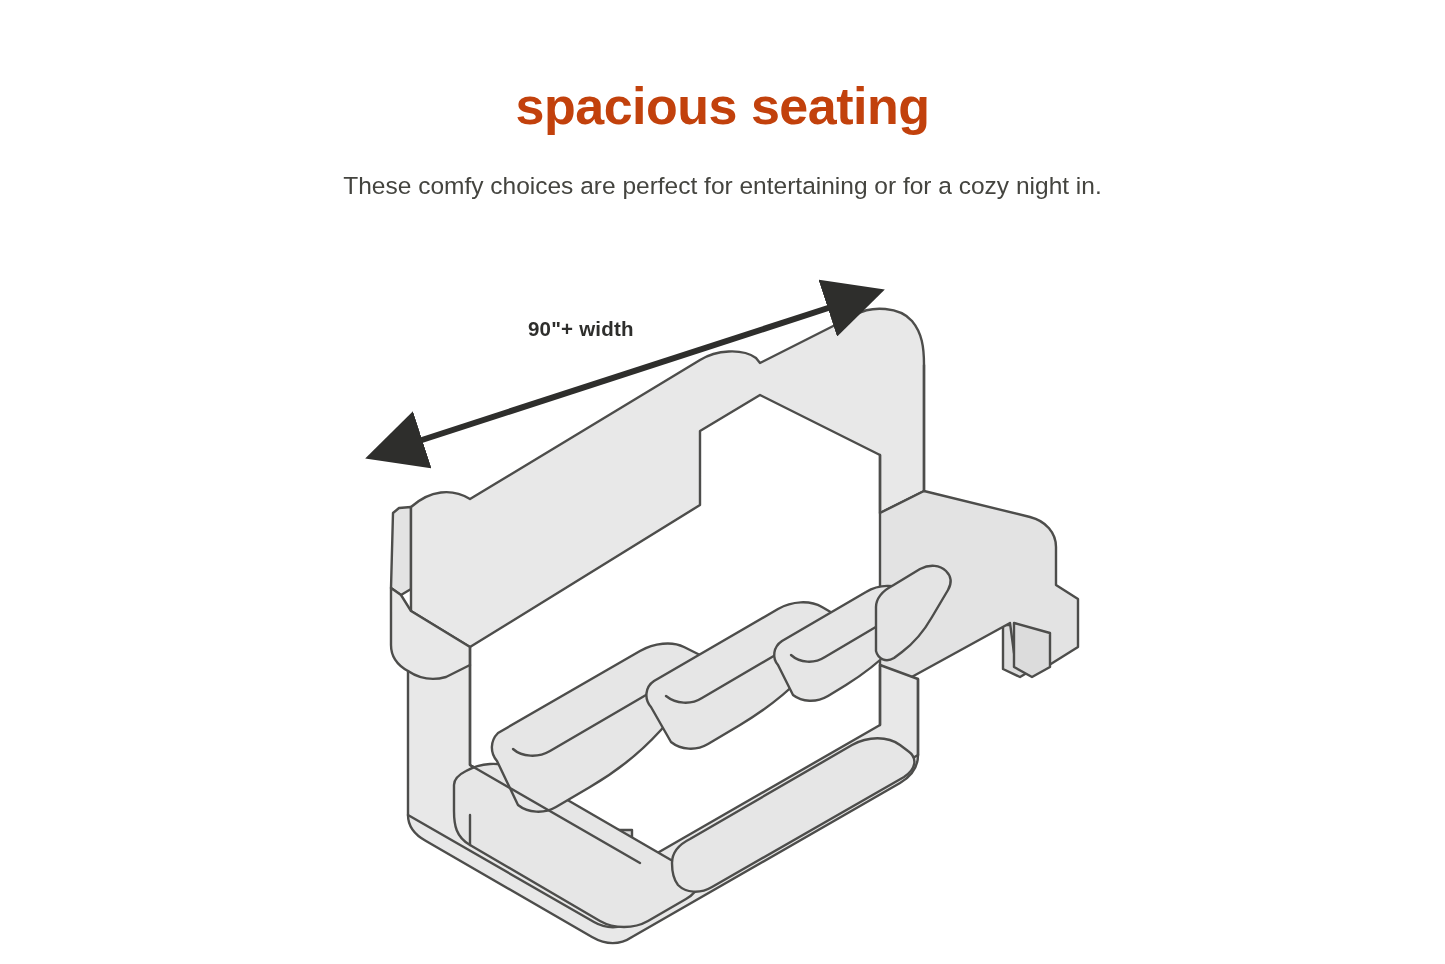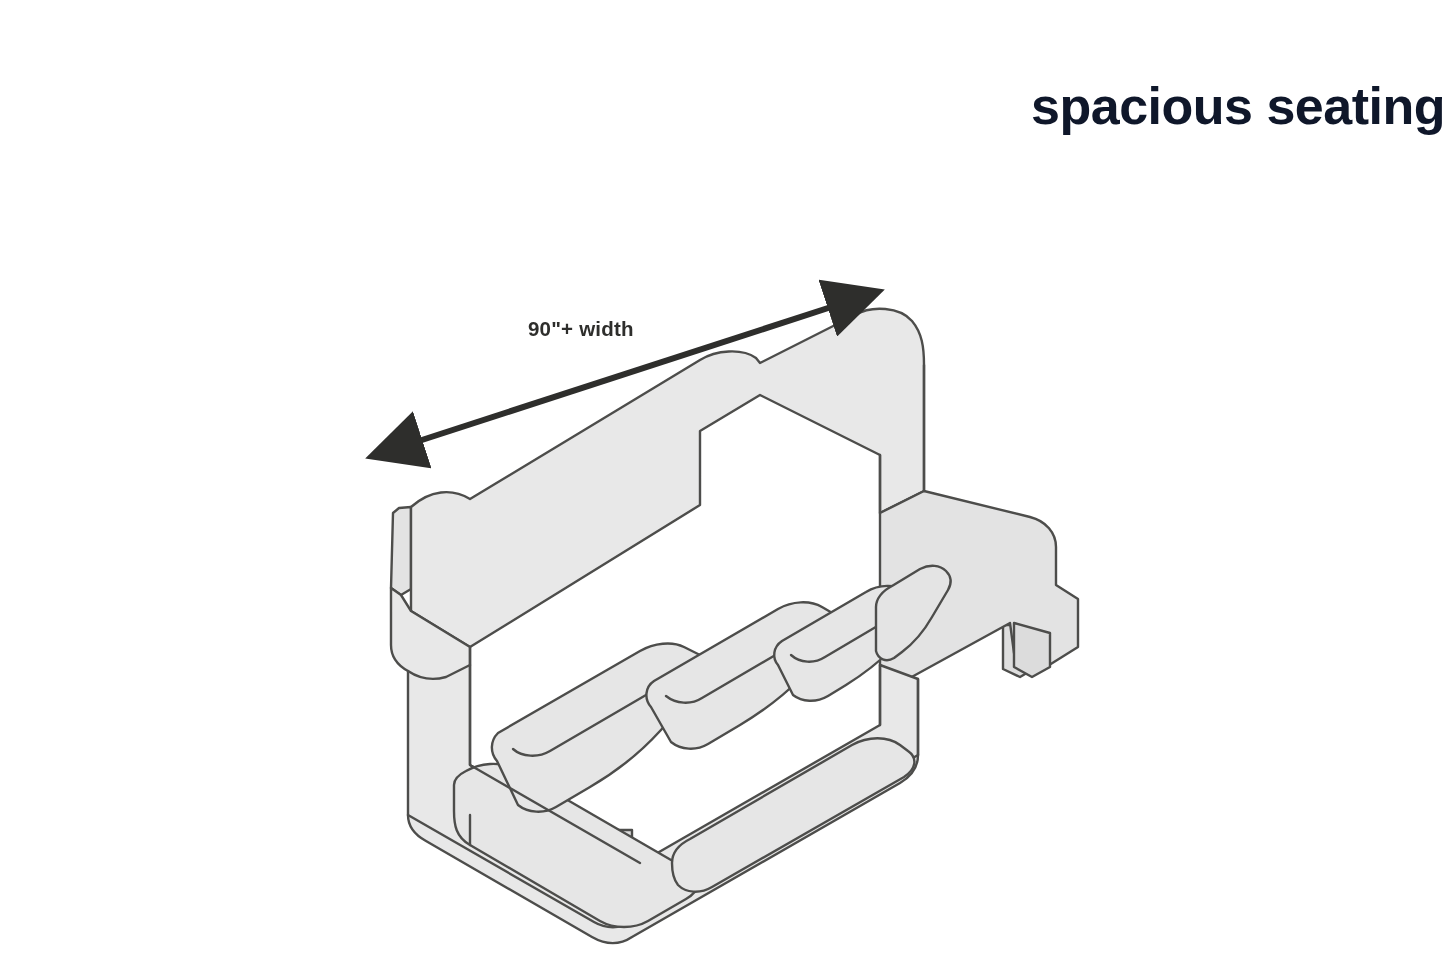--- a/index.html
+++ b/index.html
@@ -19,25 +19,25 @@
     position: relative;
     width: 1445px;
     height: 964px;
     background: #ffffff;
   }
   .headline {
     position: absolute;
     top: 78px;
     left: 0;
     width: 1445px;
-    text-align: right;
+    text-align: center;
     font-size: 52px;
     font-weight: bold;
     letter-spacing: -0.5px;
-    color: #0f172a;
+    color: #c2410c;
     line-height: 1.1;
   }
   .subcopy {
     position: absolute;
     top: 168px;
     left: 0;
     width: 1445px;
     text-align: center;
     font-size: 24.5px;
     font-weight: normal;
@@ -66,20 +66,21 @@
   }
 </style>
 </head>
 <body>
 
 <div class="page">
 
   <div class="headline">spacious seating</div>
 
   <div class="subcopy">
+    <span class="line">These comfy choices are perfect for entertaining or for a cozy night in.</span>
   </div>
 
   <div class="illustration">
     <svg width="1445" height="700" viewBox="0 0 1445 700" xmlns="http://www.w3.org/2000/svg">
 
       <defs>
         <marker id="arrowEnd" markerWidth="10" markerHeight="10" refX="6" refY="5" orient="auto" markerUnits="strokeWidth">
           <path d="M0,0 L10,5 L0,10 z" fill="#2e2e2c"></path>
         </marker>
         <marker id="arrowStart" markerWidth="10" markerHeight="10" refX="4" refY="5" orient="auto" markerUnits="strokeWidth">

